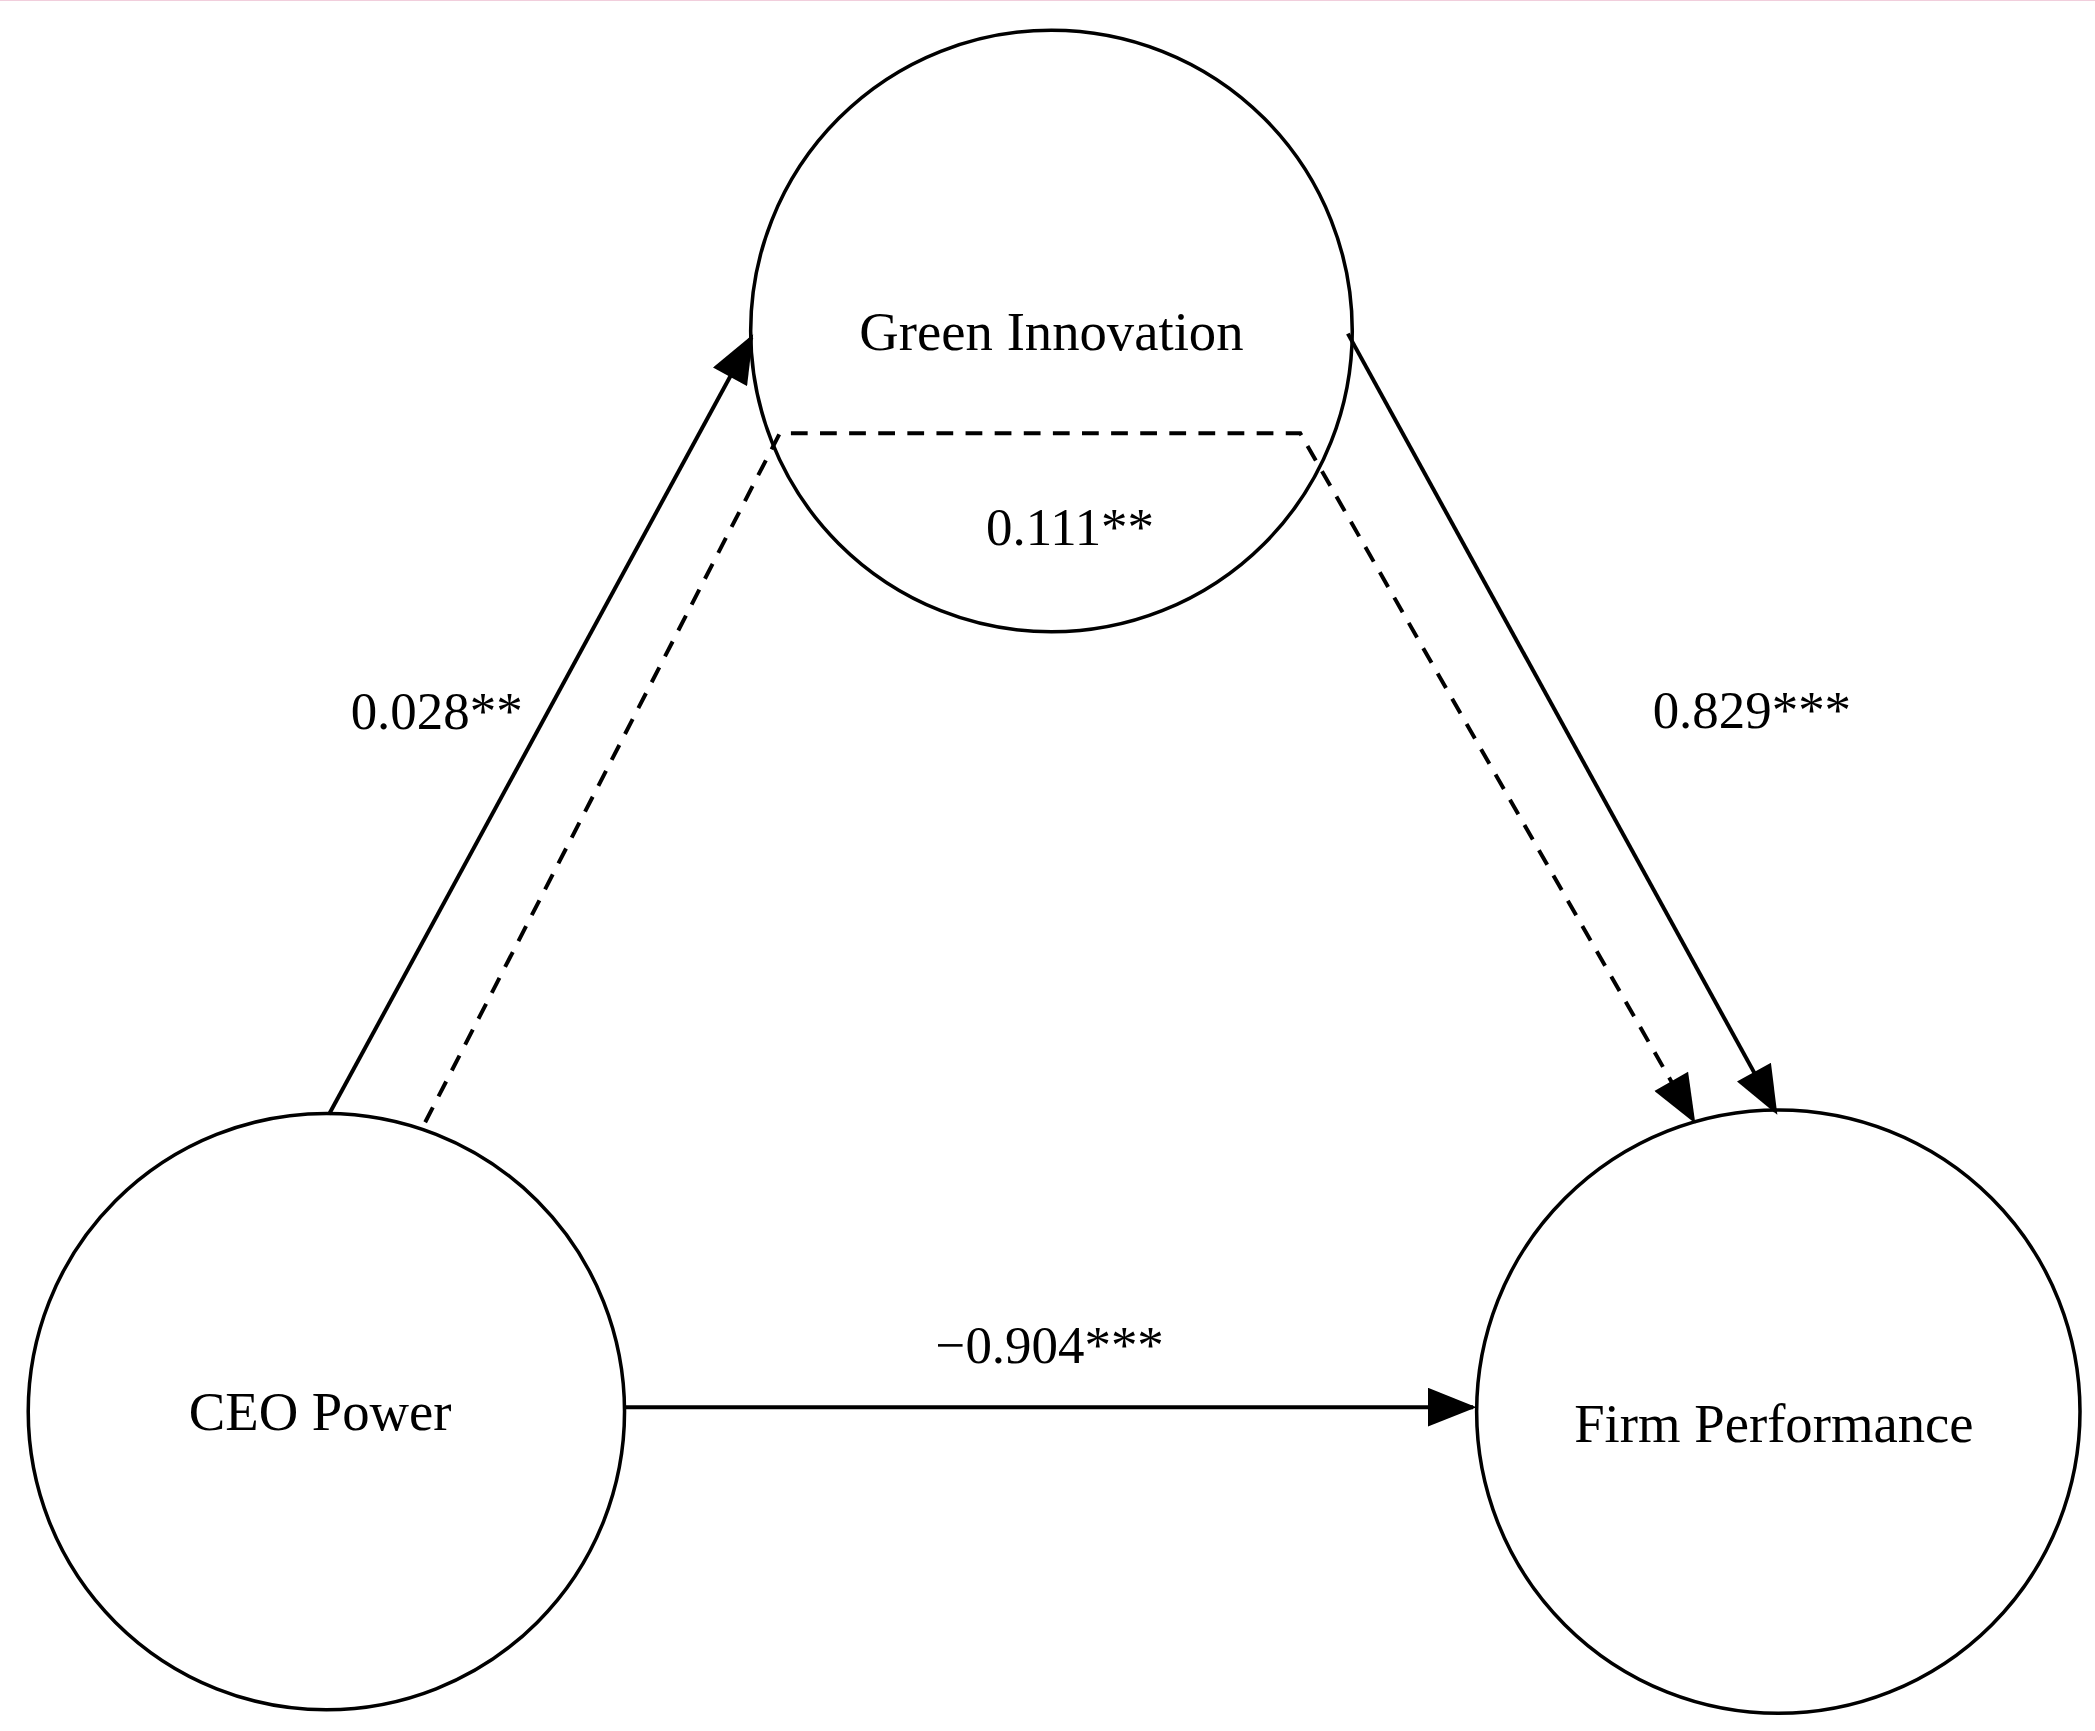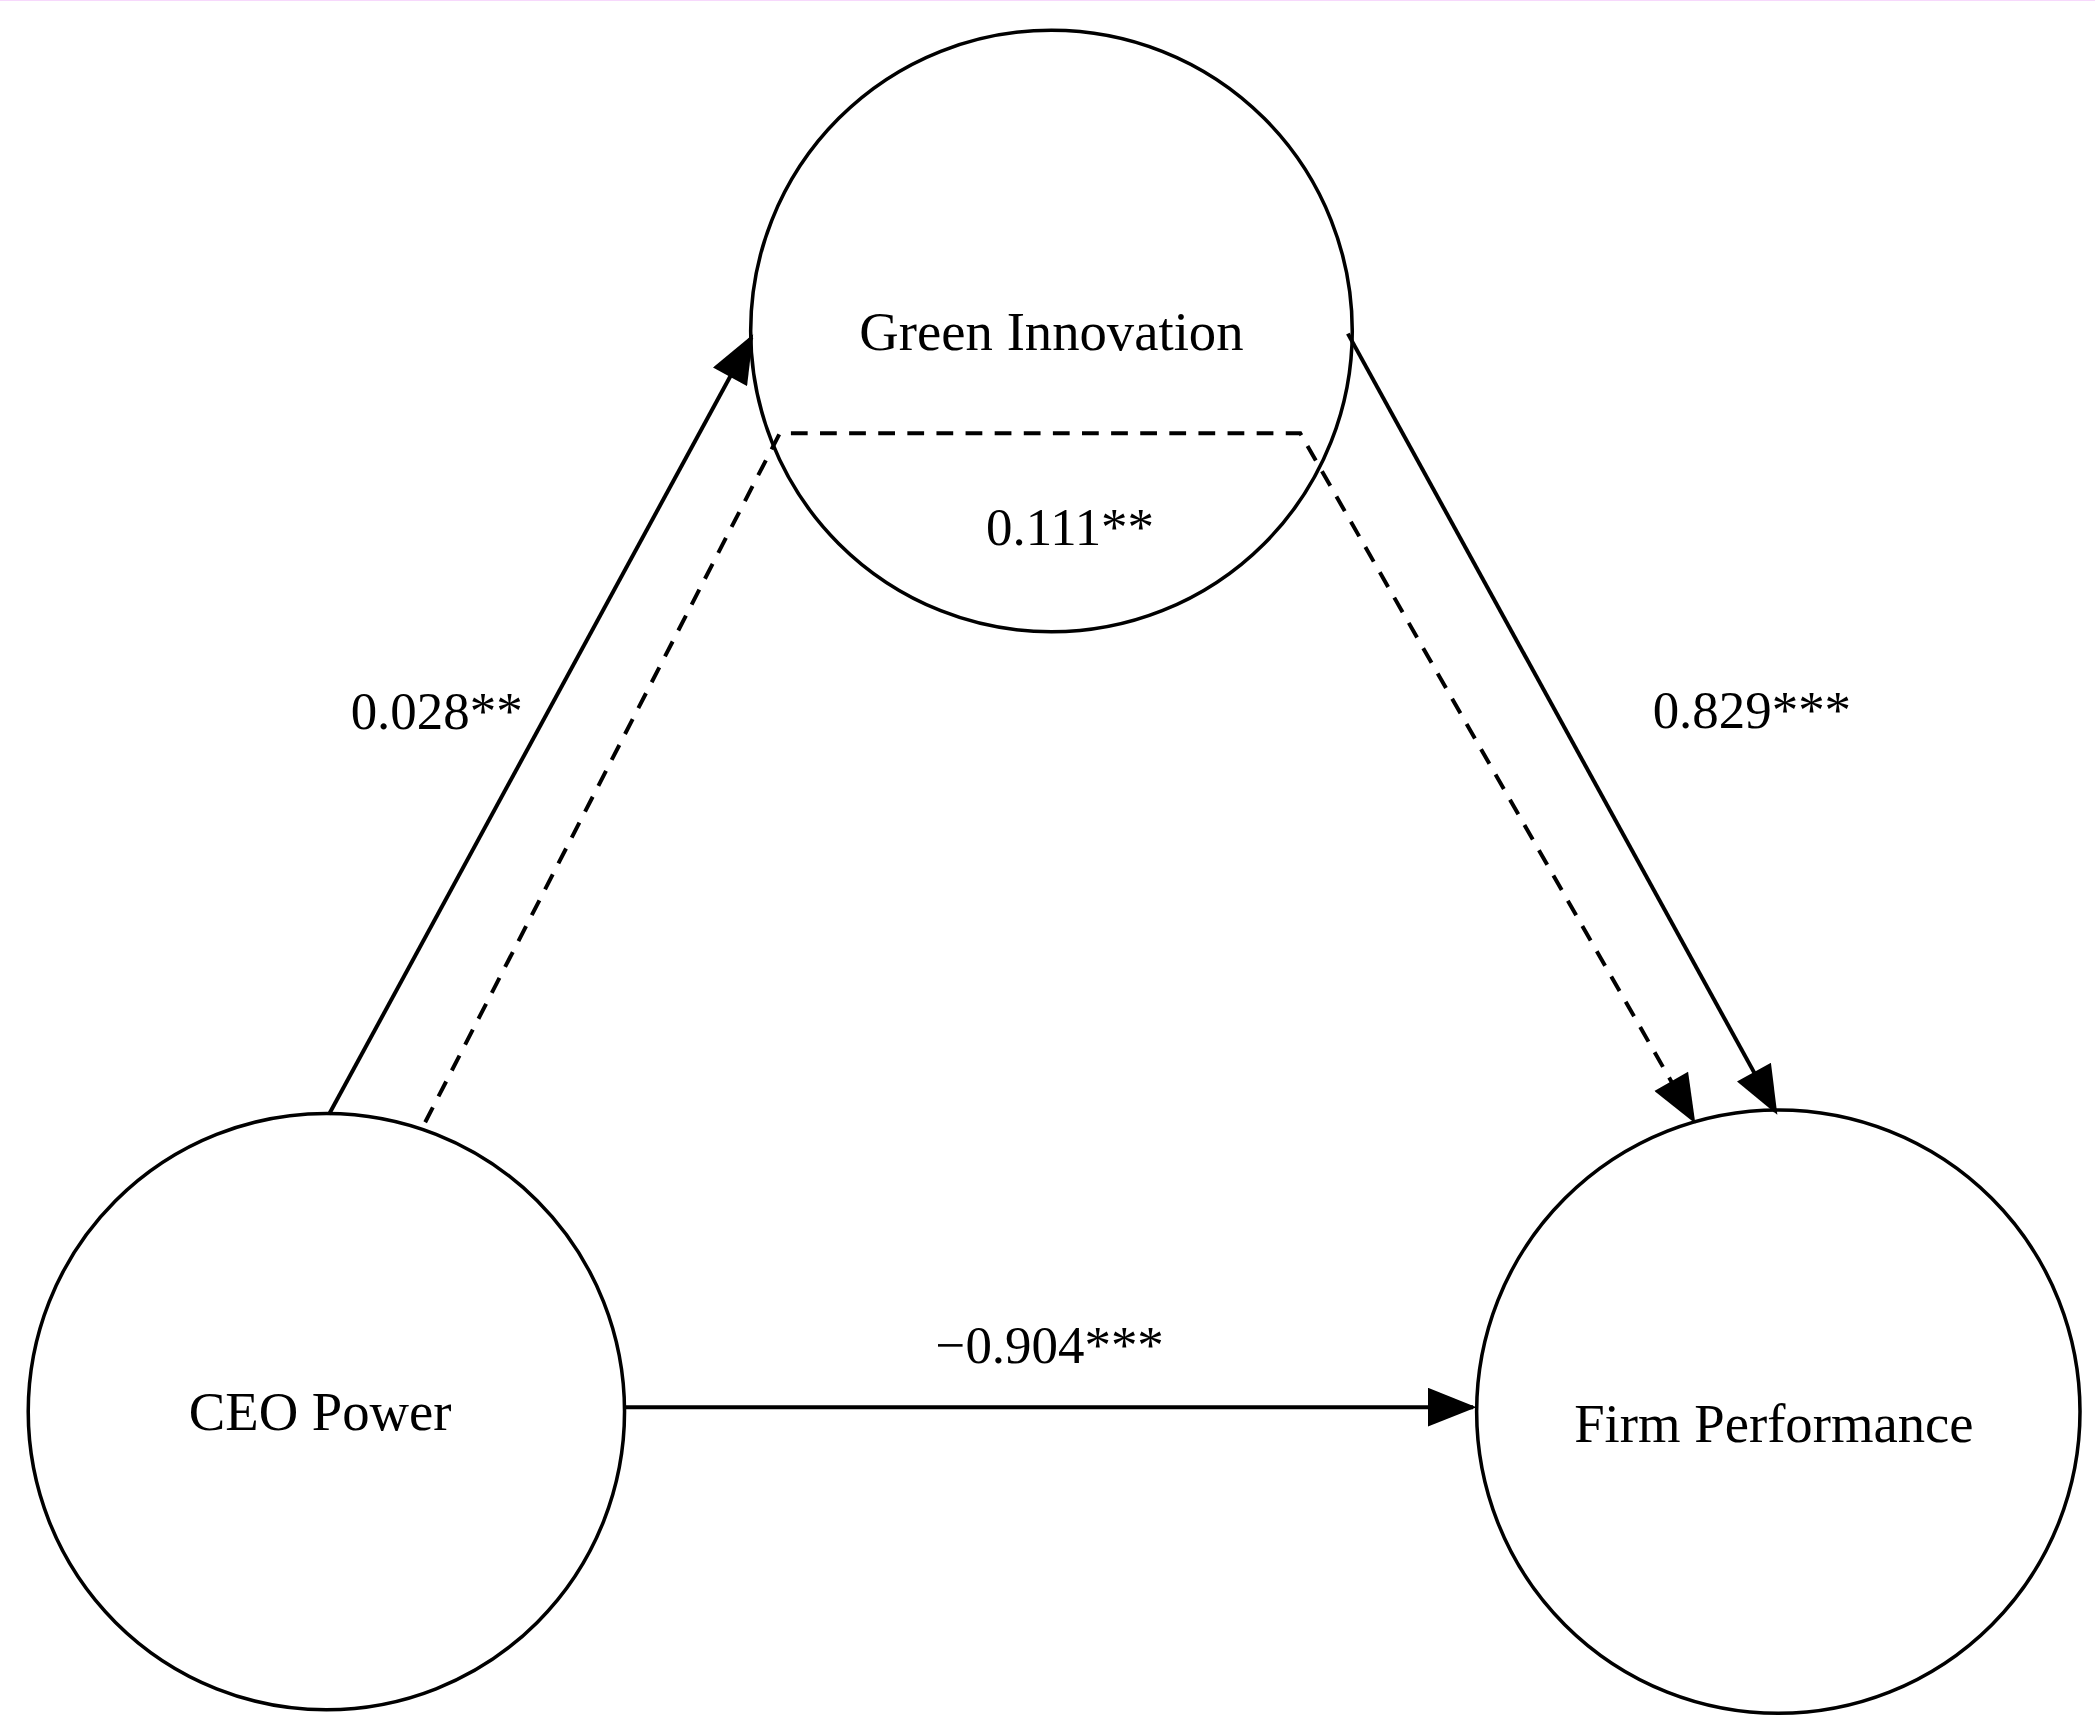--- a/index.html
+++ b/index.html
@@ -4,21 +4,21 @@
 <style>
   html, body {
     margin: 0;
     padding: 0;
     background: #ffffff;
   }
   .stage {
     position: relative;
     width: 2095px;
     height: 1732px;
-    background: #d946ef;
+    background: #be185d;
     font-family: "Liberation Serif", "DejaVu Serif", serif;
   }
   svg { display: block; }
   .node-circle {
     fill: #ffffff;
     stroke: #000000;
     stroke-width: 4px;
   }
   .edge-solid {
     stroke: #000000;

